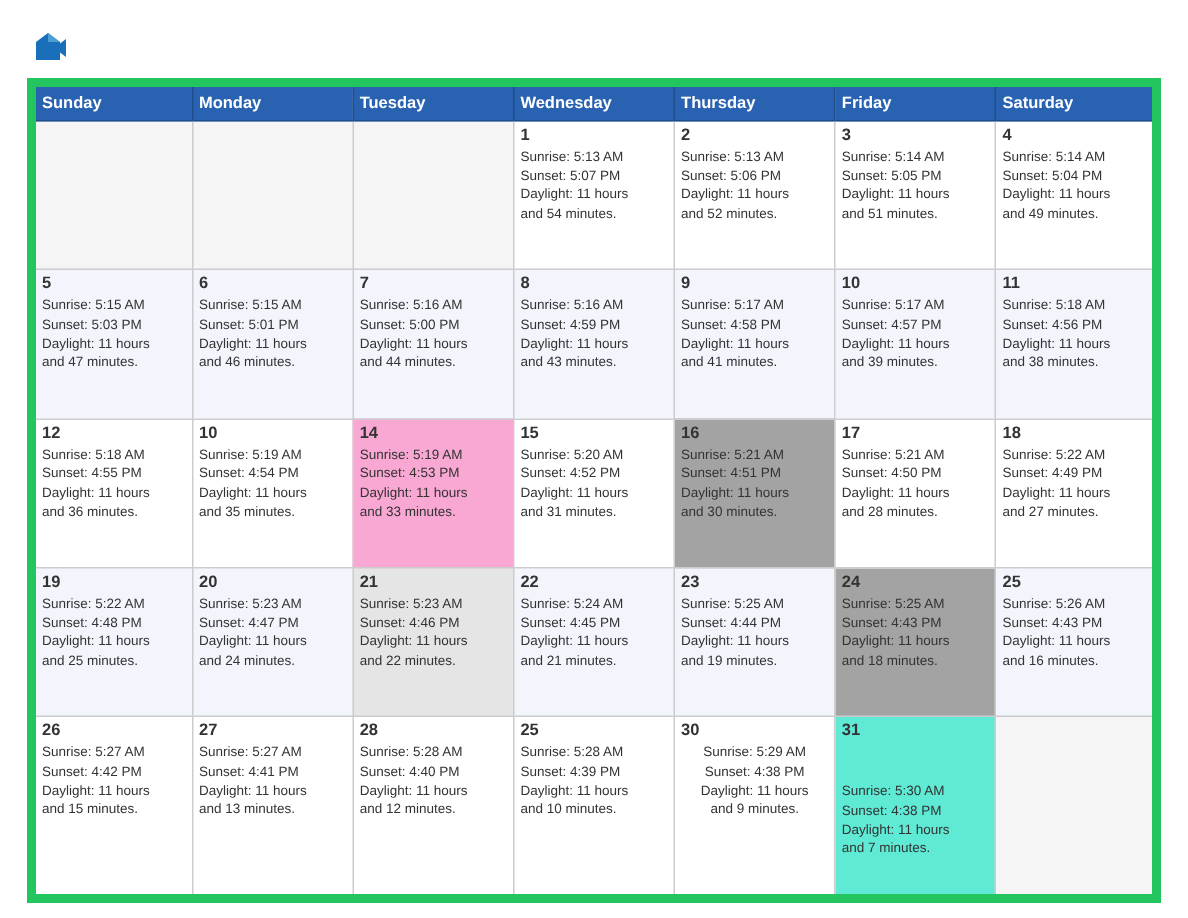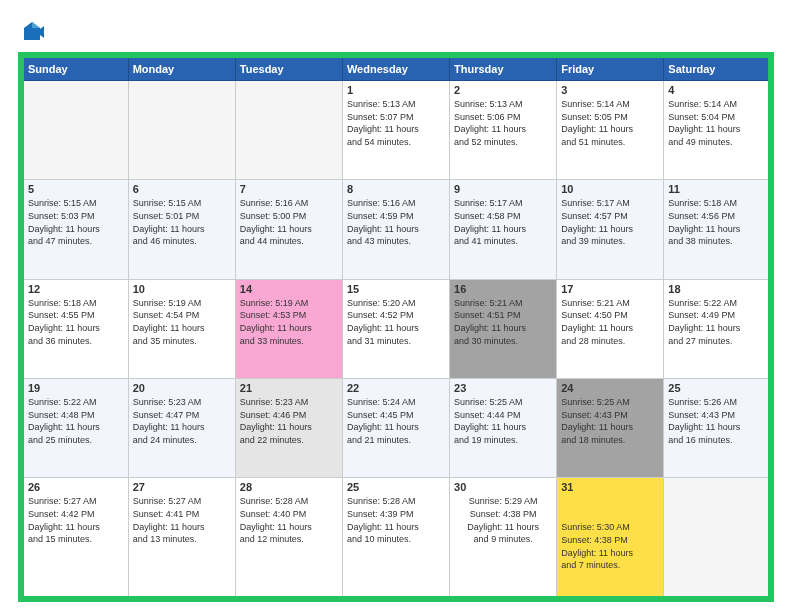--- a/index.html
+++ b/index.html
@@ -352,21 +352,21 @@
 Daylight: 11 hours
 and 10 minutes.</div>
           </td>
           <td style="background: rgb(255, 255, 255); margin-left: 19px;">
             <span class="day-num">30</span>
             <div class="cell-content" style="white-space: pre-line; text-align: center;">Sunrise: 5:29 AM
 Sunset: 4:38 PM
 Daylight: 11 hours
 and 9 minutes.</div>
           </td>
-          <td style="background: #fde047;">
+          <td style="background: #5eead4;">
             <span class="day-num">31</span>
             <div class="cell-content" style="white-space: pre-line; margin-top: 28px;">Sunrise: 5:30 AM
 Sunset: 4:38 PM
 Daylight: 11 hours
 and 7 minutes.</div>
           </td>
           <td class="empty-cell"></td>
         </tr>
       </tbody>
   </table>

